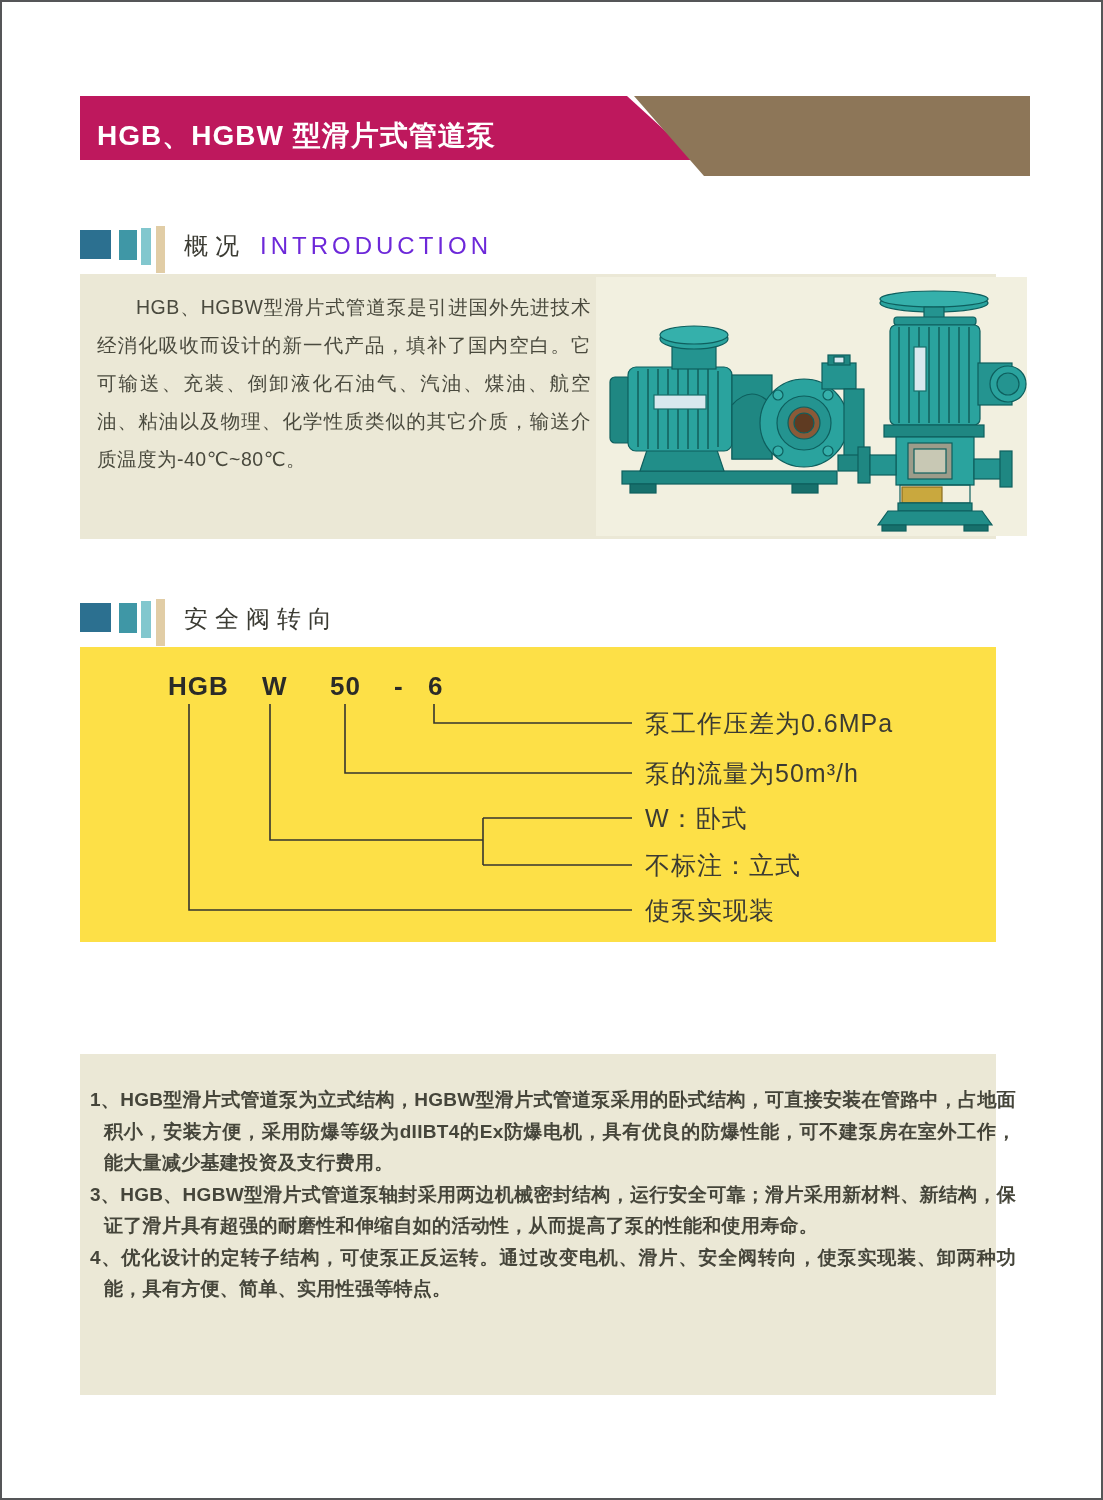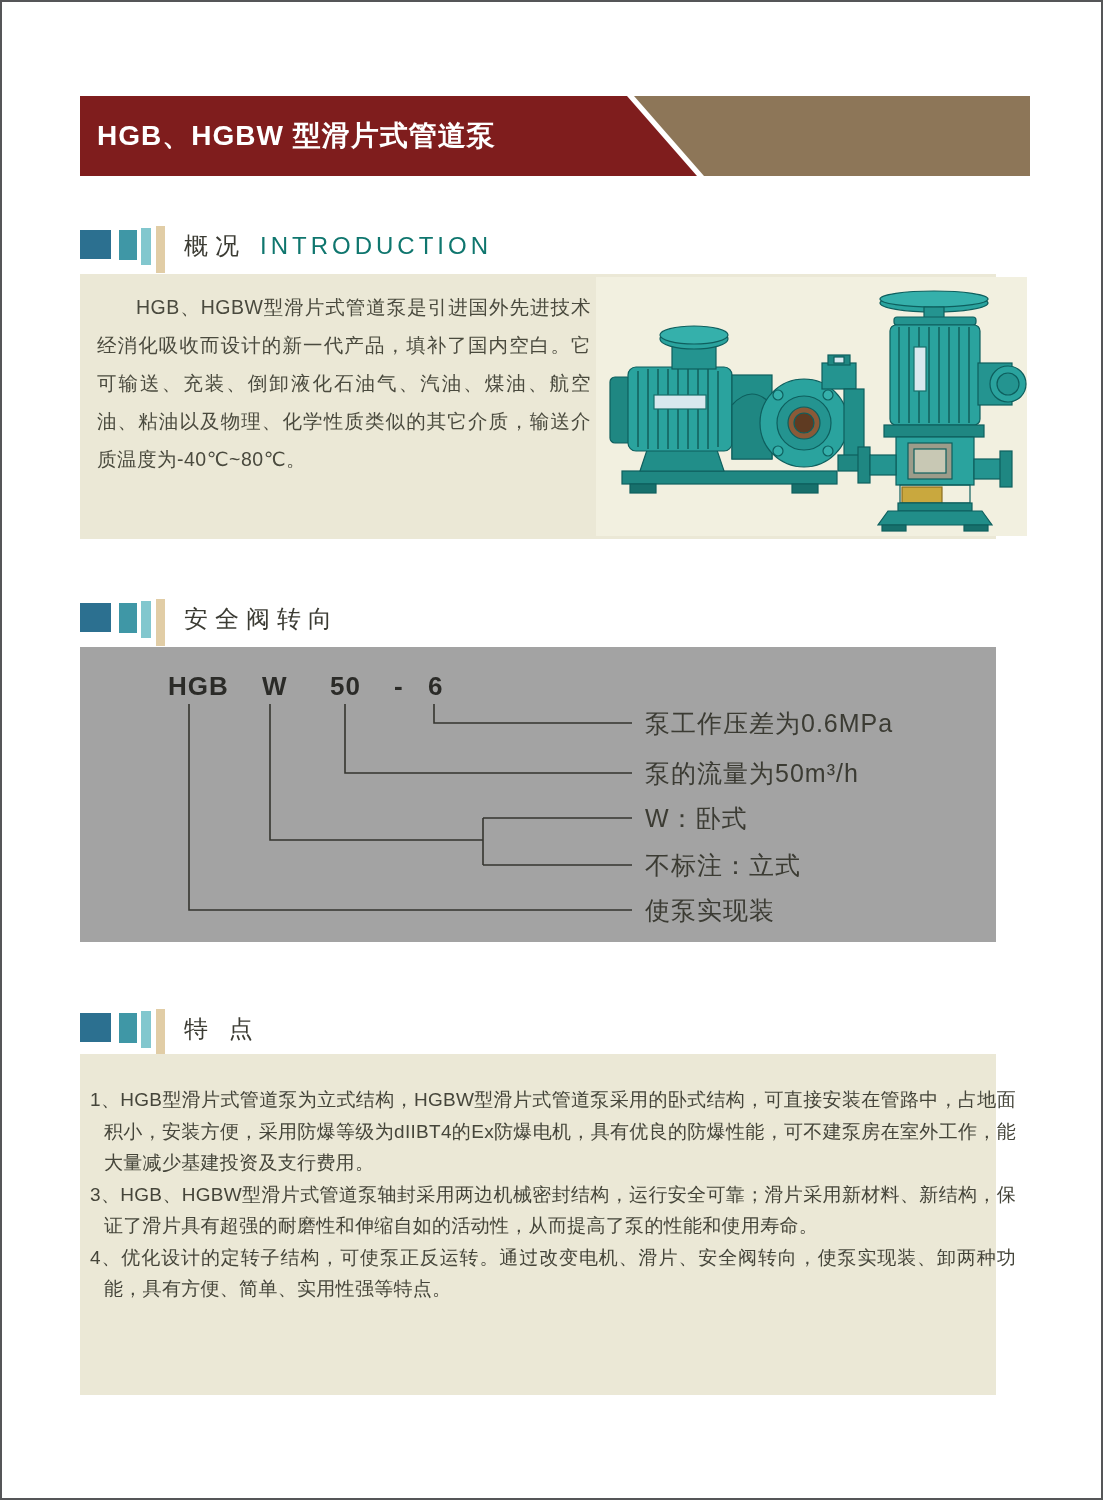--- a/index.html
+++ b/index.html
@@ -8,22 +8,22 @@
     width:1103px;height:1500px;
     background:#ffffff;
     box-sizing:border-box;
     border:2px solid #555658;
     font-family:"Liberation Sans","DejaVu Sans",sans-serif;
     overflow:hidden;
   }
   
   .banner{position:absolute;left:0;top:94px;width:1103px;height:80px;}
   .banner-blue{
-    position:absolute;left:78px;top:0;width:617px;height:80px;
-    background:#7f1d1d;
+    position:absolute;left:78px;top:0;width:617px;height:64px;
+    background:#be185d;
     clip-path:polygon(0 0,547px 0,617px 100%,0 100%);
   }
   .banner-brown{
     position:absolute;left:632px;top:0;width:396px;height:80px;
     background:#8d7658;
     clip-path:polygon(0 0,100% 0,100% 100%,70px 100%);
   }
   .page-title{
     position:absolute;left:17px;top:0;height:80px;line-height:80px;
     color:#ffffff;font-size:28px;font-weight:bold;letter-spacing:1px;
@@ -33,25 +33,25 @@
   .sec-header{position:absolute;left:78px;width:950px;height:47px;}
   .mk{position:absolute;}
   .mk1{left:0;top:4px;width:31px;height:29px;background:#2c7090;}
   .mk2{left:39px;top:4px;width:18px;height:30px;background:#3f97a6;}
   .mk3{left:61px;top:2px;width:10px;height:37px;background:#82c7ce;}
   .mk4{left:76px;top:0;width:9px;height:47px;background:#e1cda6;}
   .sec-title{
     position:absolute;left:104px;top:4px;
     font-size:24px;color:#3b3b33;letter-spacing:7px;white-space:nowrap;
   }
-  .sec-title .en{margin-left:14px;letter-spacing:4px;color:#0f766e;}
+  .sec-title .en{margin-left:14px;letter-spacing:4px;color:#6d28d9;}
   
   .box{position:absolute;left:78px;width:916px;}
   .intro-box{top:272px;height:265px;background:#ebe8d6;}
-  .model-box{top:645px;height:295px;background:#a3a3a3;}
+  .model-box{top:645px;height:295px;background:#fde047;}
   .feat-box{top:1052px;height:341px;background:#ebe8d6;}
   
   .intro-par{
     position:absolute;left:17px;top:14px;width:494px;
     font-size:19.5px;line-height:38px;color:#4a4a3e;
     text-indent:2em;letter-spacing:0.5px;margin:0;text-align:justify;
   }
   .photo-panel{
     position:absolute;left:516px;top:3px;width:431px;height:259px;
     background:#f2f0e0;
@@ -65,21 +65,21 @@
   .mlabel{
     position:absolute;left:565px;height:24px;line-height:24px;
     font-size:25px;color:#3b3b33;letter-spacing:1px;white-space:nowrap;
   }
   
   .feat-list{
     position:absolute;left:10px;top:30px;width:926px;
     font-size:19px;line-height:31.5px;color:#45453a;letter-spacing:0.3px;
   }
   .feat-item{
-    padding-left:14px;text-indent:-14px;margin:0;text-align:justify;
+    padding-left:14px;text-indent:-14px;margin:0;text-align:justify;font-weight:bold;
   }
   .feat-item .num{white-space:pre;}
 </style>
 </head>
 <body>
 
 <div class="page">
 
   <div class="banner">
     <div class="banner-blue">
@@ -221,27 +221,20 @@
       </g>
     </svg>
 
     <div class="mlabel" style="top:64px">泵工作压差为0.6MPa</div>
     <div class="mlabel" style="top:114px">泵的流量为50m³/h</div>
     <div class="mlabel" style="top:159px">W：卧式</div>
     <div class="mlabel" style="top:206px">不标注：立式</div>
     <div class="mlabel" style="top:251px">使泵实现装</div>
   </div>
 
-  <div class="sec-header" style="top:1007px">
-    <span class="mk mk1"></span>
-    <span class="mk mk2"></span>
-    <span class="mk mk3"></span>
-    <span class="mk mk4"></span>
-    <span class="sec-title">特 点</span>
-  </div>
 
   <div class="box feat-box">
     <div class="feat-list">
       <p class="feat-item"><span class="num">1、</span><span>HGB型滑片式管道泵为立式结构，HGBW型滑片式管道泵采用的卧式结构，可直接安装在管路中，占地面积小，安装方便，采用防爆等级为dIIBT4的Ex防爆电机，具有优良的防爆性能，可不建泵房在室外工作，能大量减少基建投资及支行费用。</span></p>
       <p class="feat-item"><span class="num">3、</span><span>HGB、HGBW型滑片式管道泵轴封采用两边机械密封结构，运行安全可靠；滑片采用新材料、新结构，保证了滑片具有超强的耐磨性和伸缩自如的活动性，从而提高了泵的性能和使用寿命。</span></p>
       <p class="feat-item"><span class="num">4、</span><span>优化设计的定转子结构，可使泵正反运转。通过改变电机、滑片、安全阀转向，使泵实现装、卸两种功能，具有方便、简单、实用性强等特点。</span></p>
     </div>
   </div>
 
 </div>

